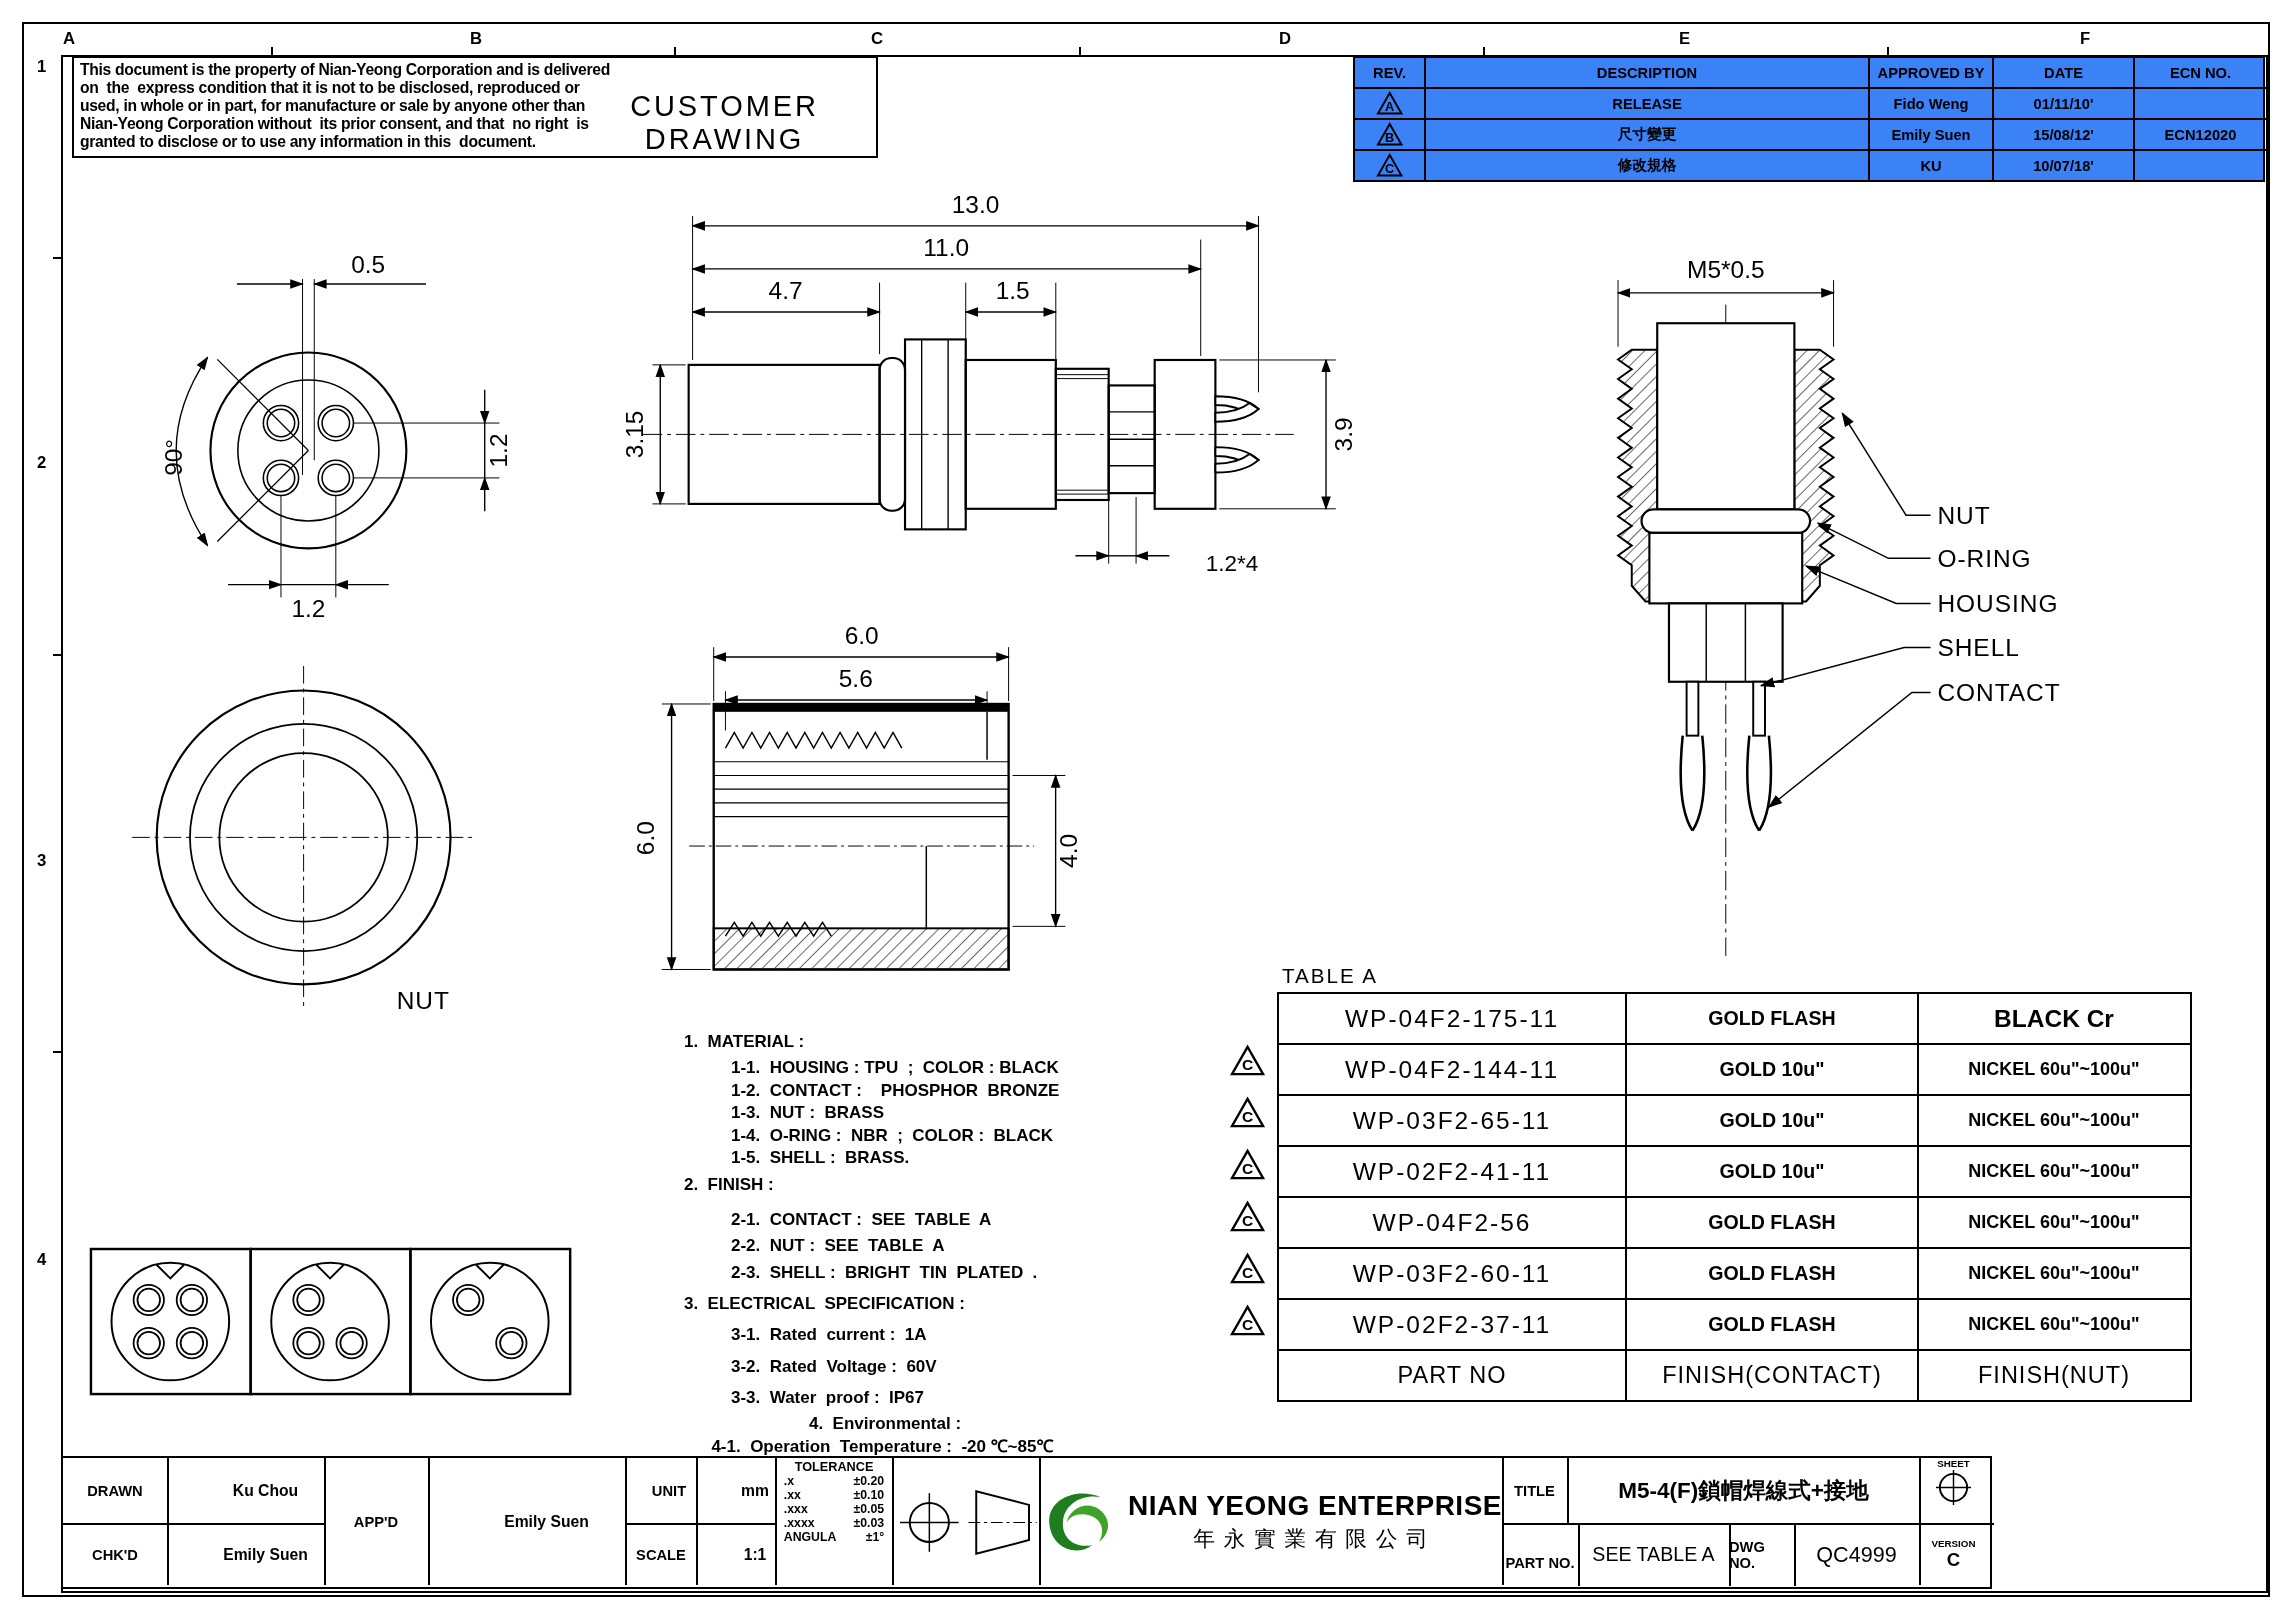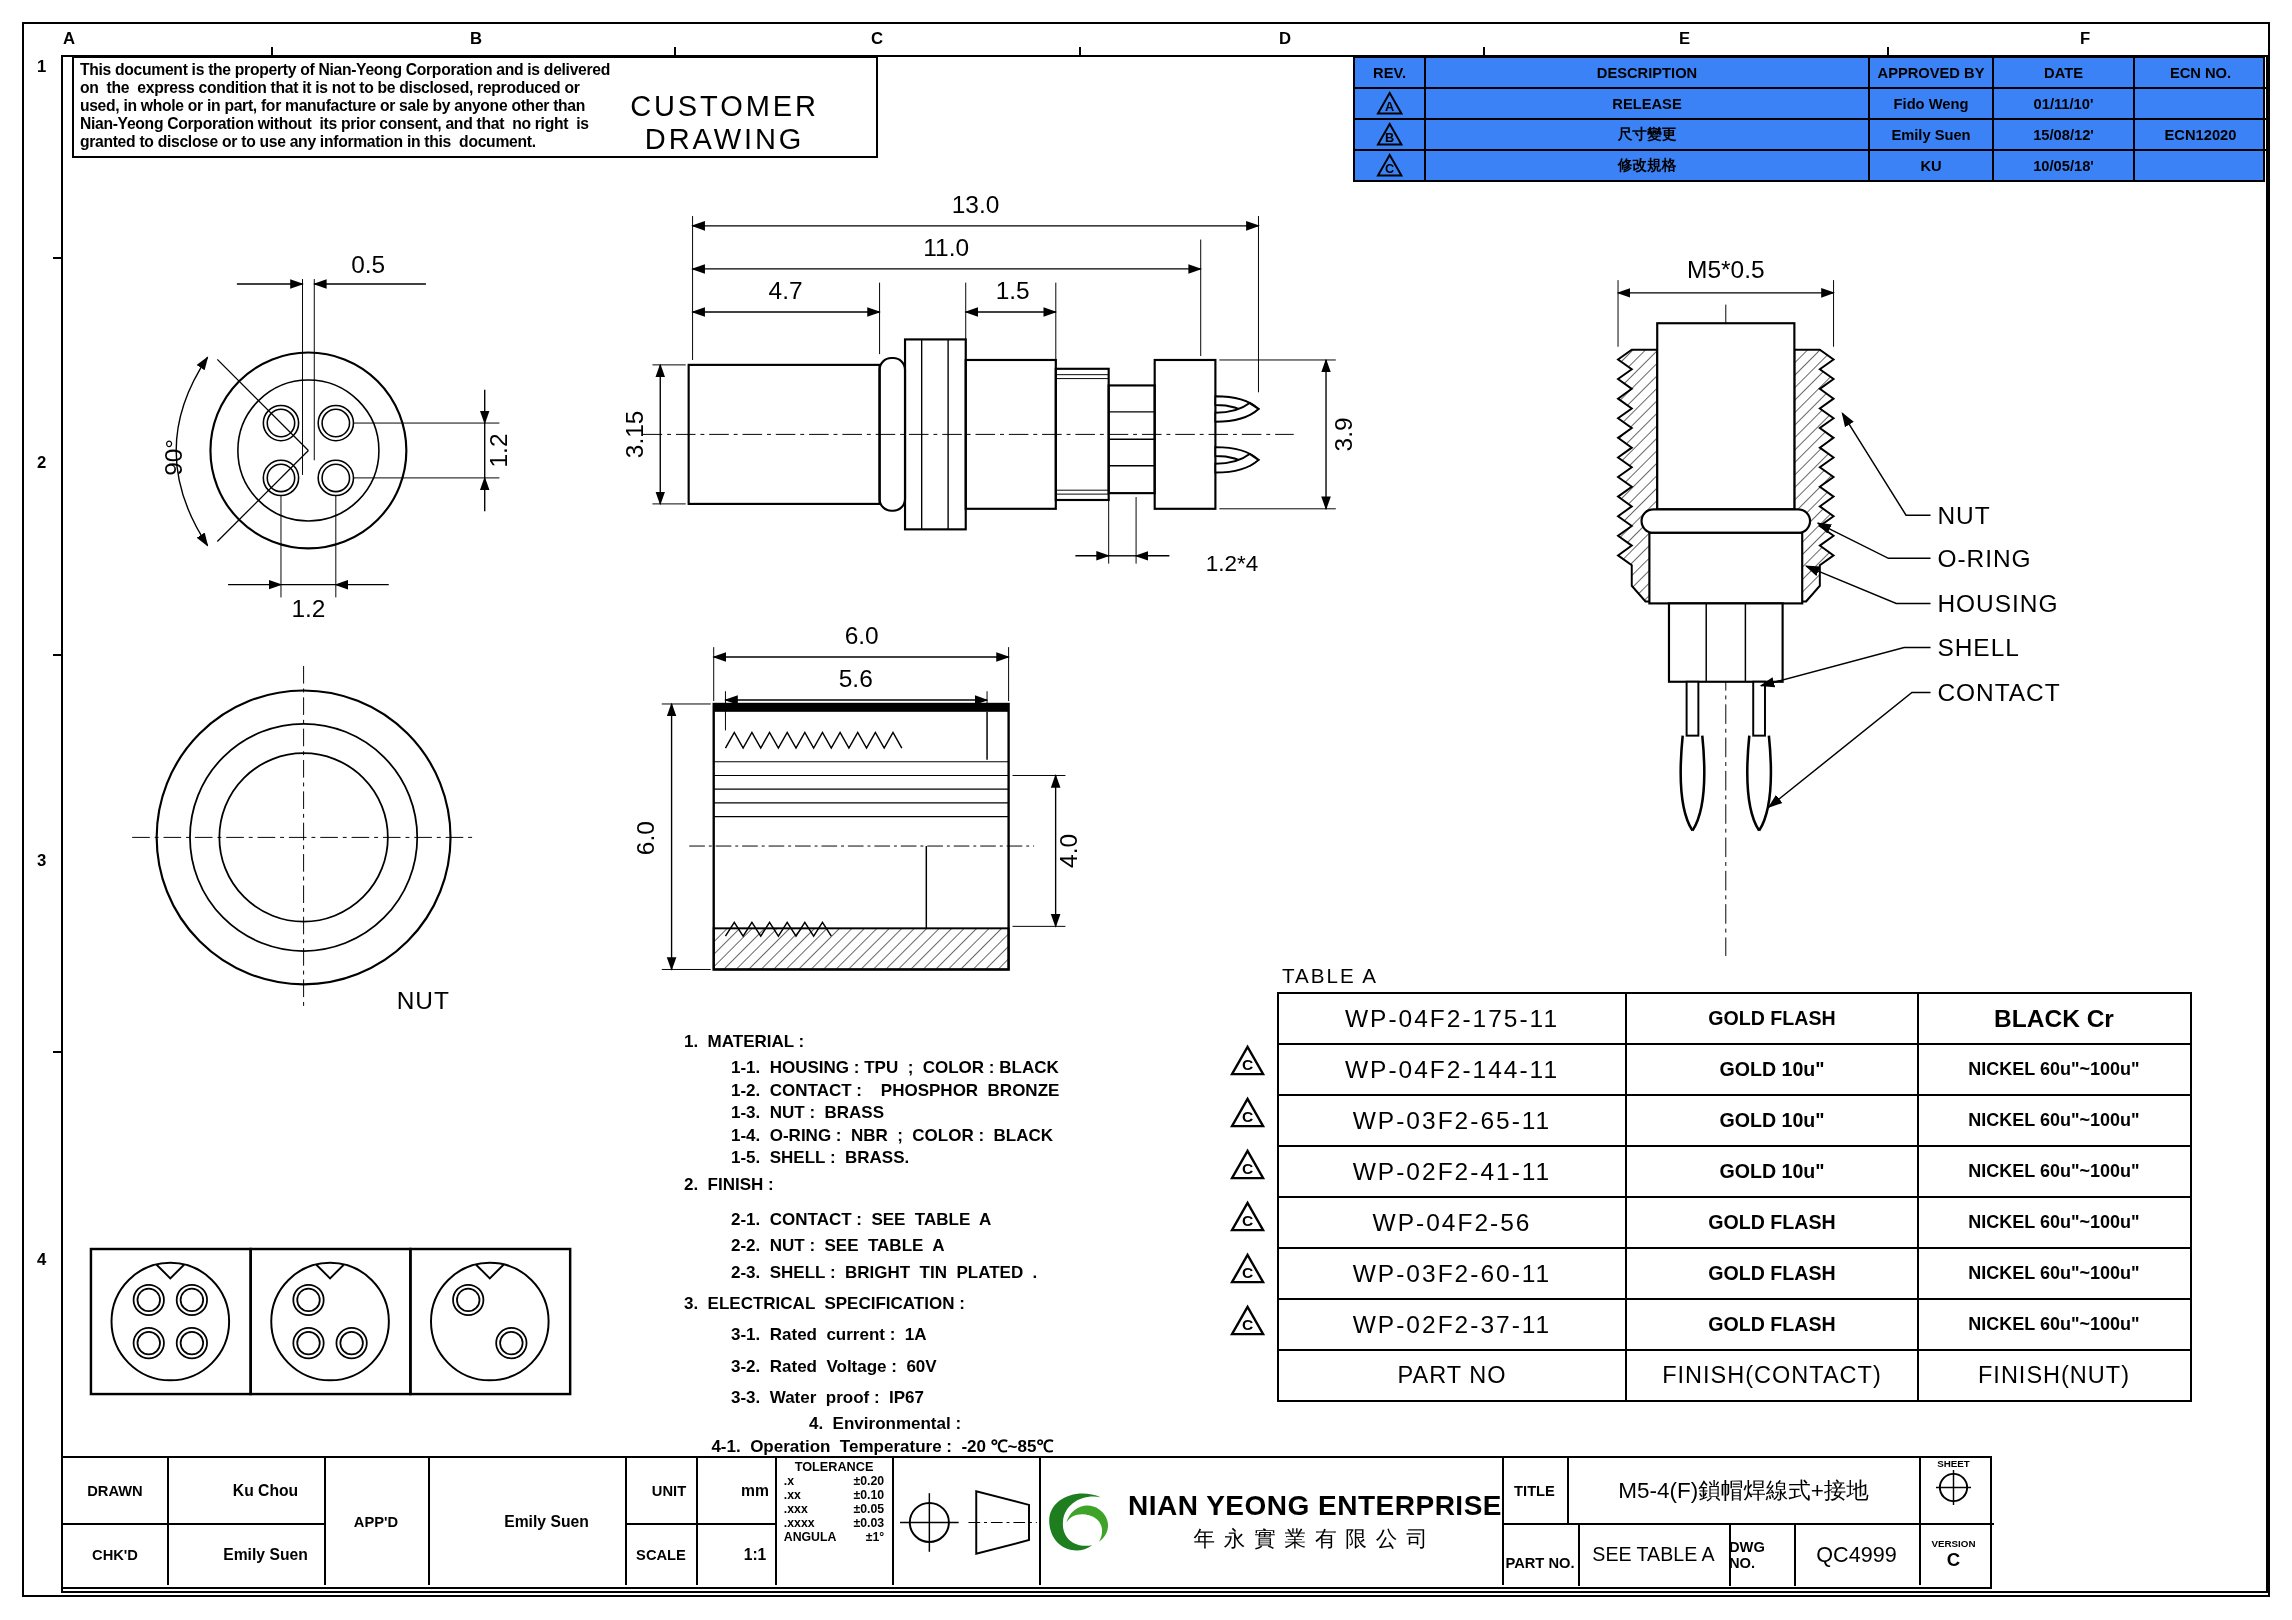--- a/index.html
+++ b/index.html
@@ -43,21 +43,21 @@
   .tblock{left:61px;top:1456px;width:1931px;height:133px;border:2.9px solid #000;box-sizing:border-box;background:#fff;}
   .tblock .vl{position:absolute;width:2px;background:#000;}
   .tblock .hl{position:absolute;height:2px;background:#000;}
   .tbc{position:absolute;display:flex;align-items:center;justify-content:center;box-sizing:border-box;}
   .lbl{font-size:14.7px;font-weight:bold;}
   .nm{font-size:15.7px;font-weight:bold;padding-left:40px;}
   .tol-head{font-size:12.7px;font-weight:bold;text-align:center;}
   .tol-row{display:flex;justify-content:space-between;font-size:12.3px;font-weight:bold;line-height:14px;padding:0 8.8px;}
   .co-en{font-size:28px;font-weight:bold;letter-spacing:0.5px;white-space:nowrap;}
   .co-zh{font-size:21.6px;letter-spacing:8.8px;white-space:nowrap;margin-top:2px;}
-  .ttl-val{font-size:22.5px;font-weight:400;}
+  .ttl-val{font-size:22.5px;font-weight:700;}
   .small-lbl{font-size:9.8px;font-weight:bold;}
   .ver-val{font-size:18.6px;font-weight:bold;}
   svg text{font-family:"Liberation Sans",sans-serif;fill:#000;}
   .dim{font-size:25px;}
   .dim-s{font-size:23px;}
   .seclab{font-size:25px;letter-spacing:1px;}
 </style>
 </head>
 <body>
 
@@ -137,21 +137,21 @@
     <div class="c">ECN12020</div>
 
     <div class="c last">
       <svg width="27.4" height="25.5" viewBox="0 0 28 26" style="font-size:15px">
         <polygon points="14,2 2,23 26,23" fill="none" stroke="#000" stroke-width="2"></polygon>
         <text x="14" y="20" font-size="13" font-weight="bold" text-anchor="middle">C</text>
       </svg>
     </div>
     <div class="c last">修改規格</div>
     <div class="c last">KU</div>
-    <div class="c last">10/05/18'</div>
+    <div class="c last">10/07/18'</div>
     <div class="c last"></div>
   </div>
 
   <svg class="abs" style="left:88px;top:181px" width="431" height="441" viewBox="0 0 440 450">
     <circle cx="225" cy="275" r="100" fill="none" stroke="#000" stroke-width="2.2"></circle>
     <circle cx="225" cy="275" r="72" fill="none" stroke="#000" stroke-width="1.6"></circle>
     <line x1="225" y1="275" x2="132" y2="182" stroke="#000" stroke-width="1.3"></line>
     <line x1="225" y1="275" x2="132" y2="368" stroke="#000" stroke-width="1.3"></line>
     <g stroke="#000" stroke-width="1.6" fill="none">
       <circle cx="197" cy="247" r="18"></circle>

